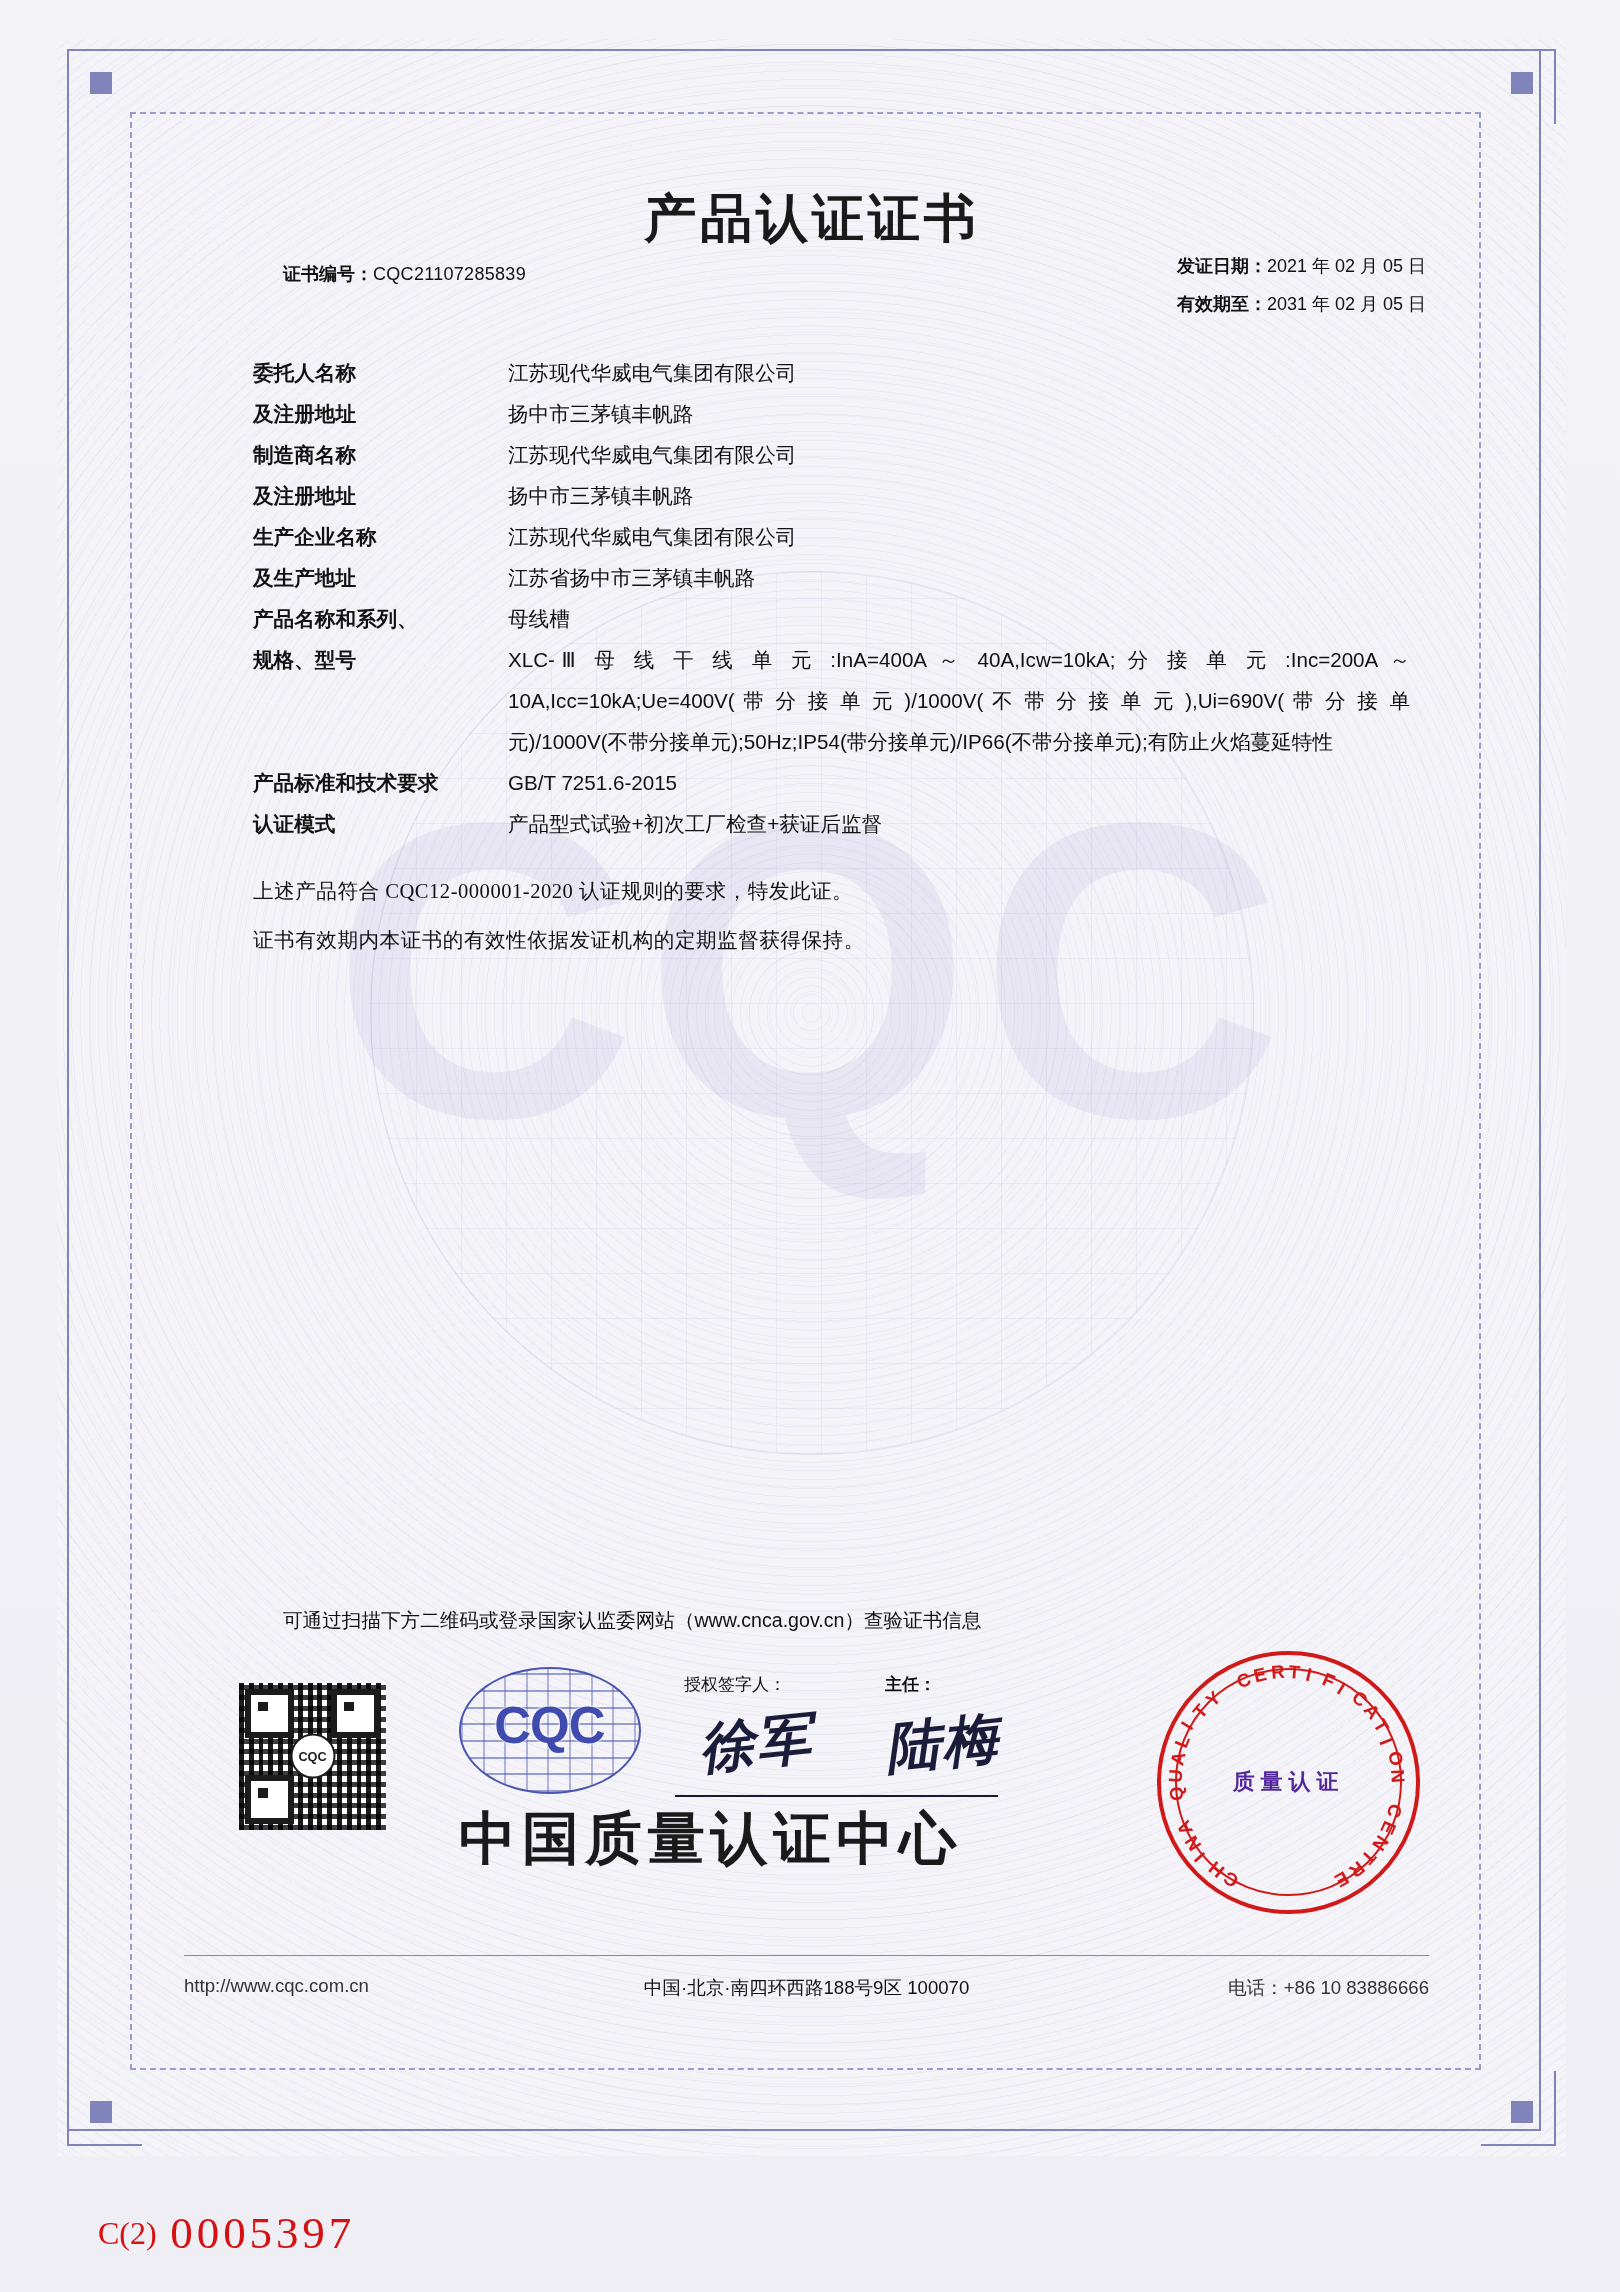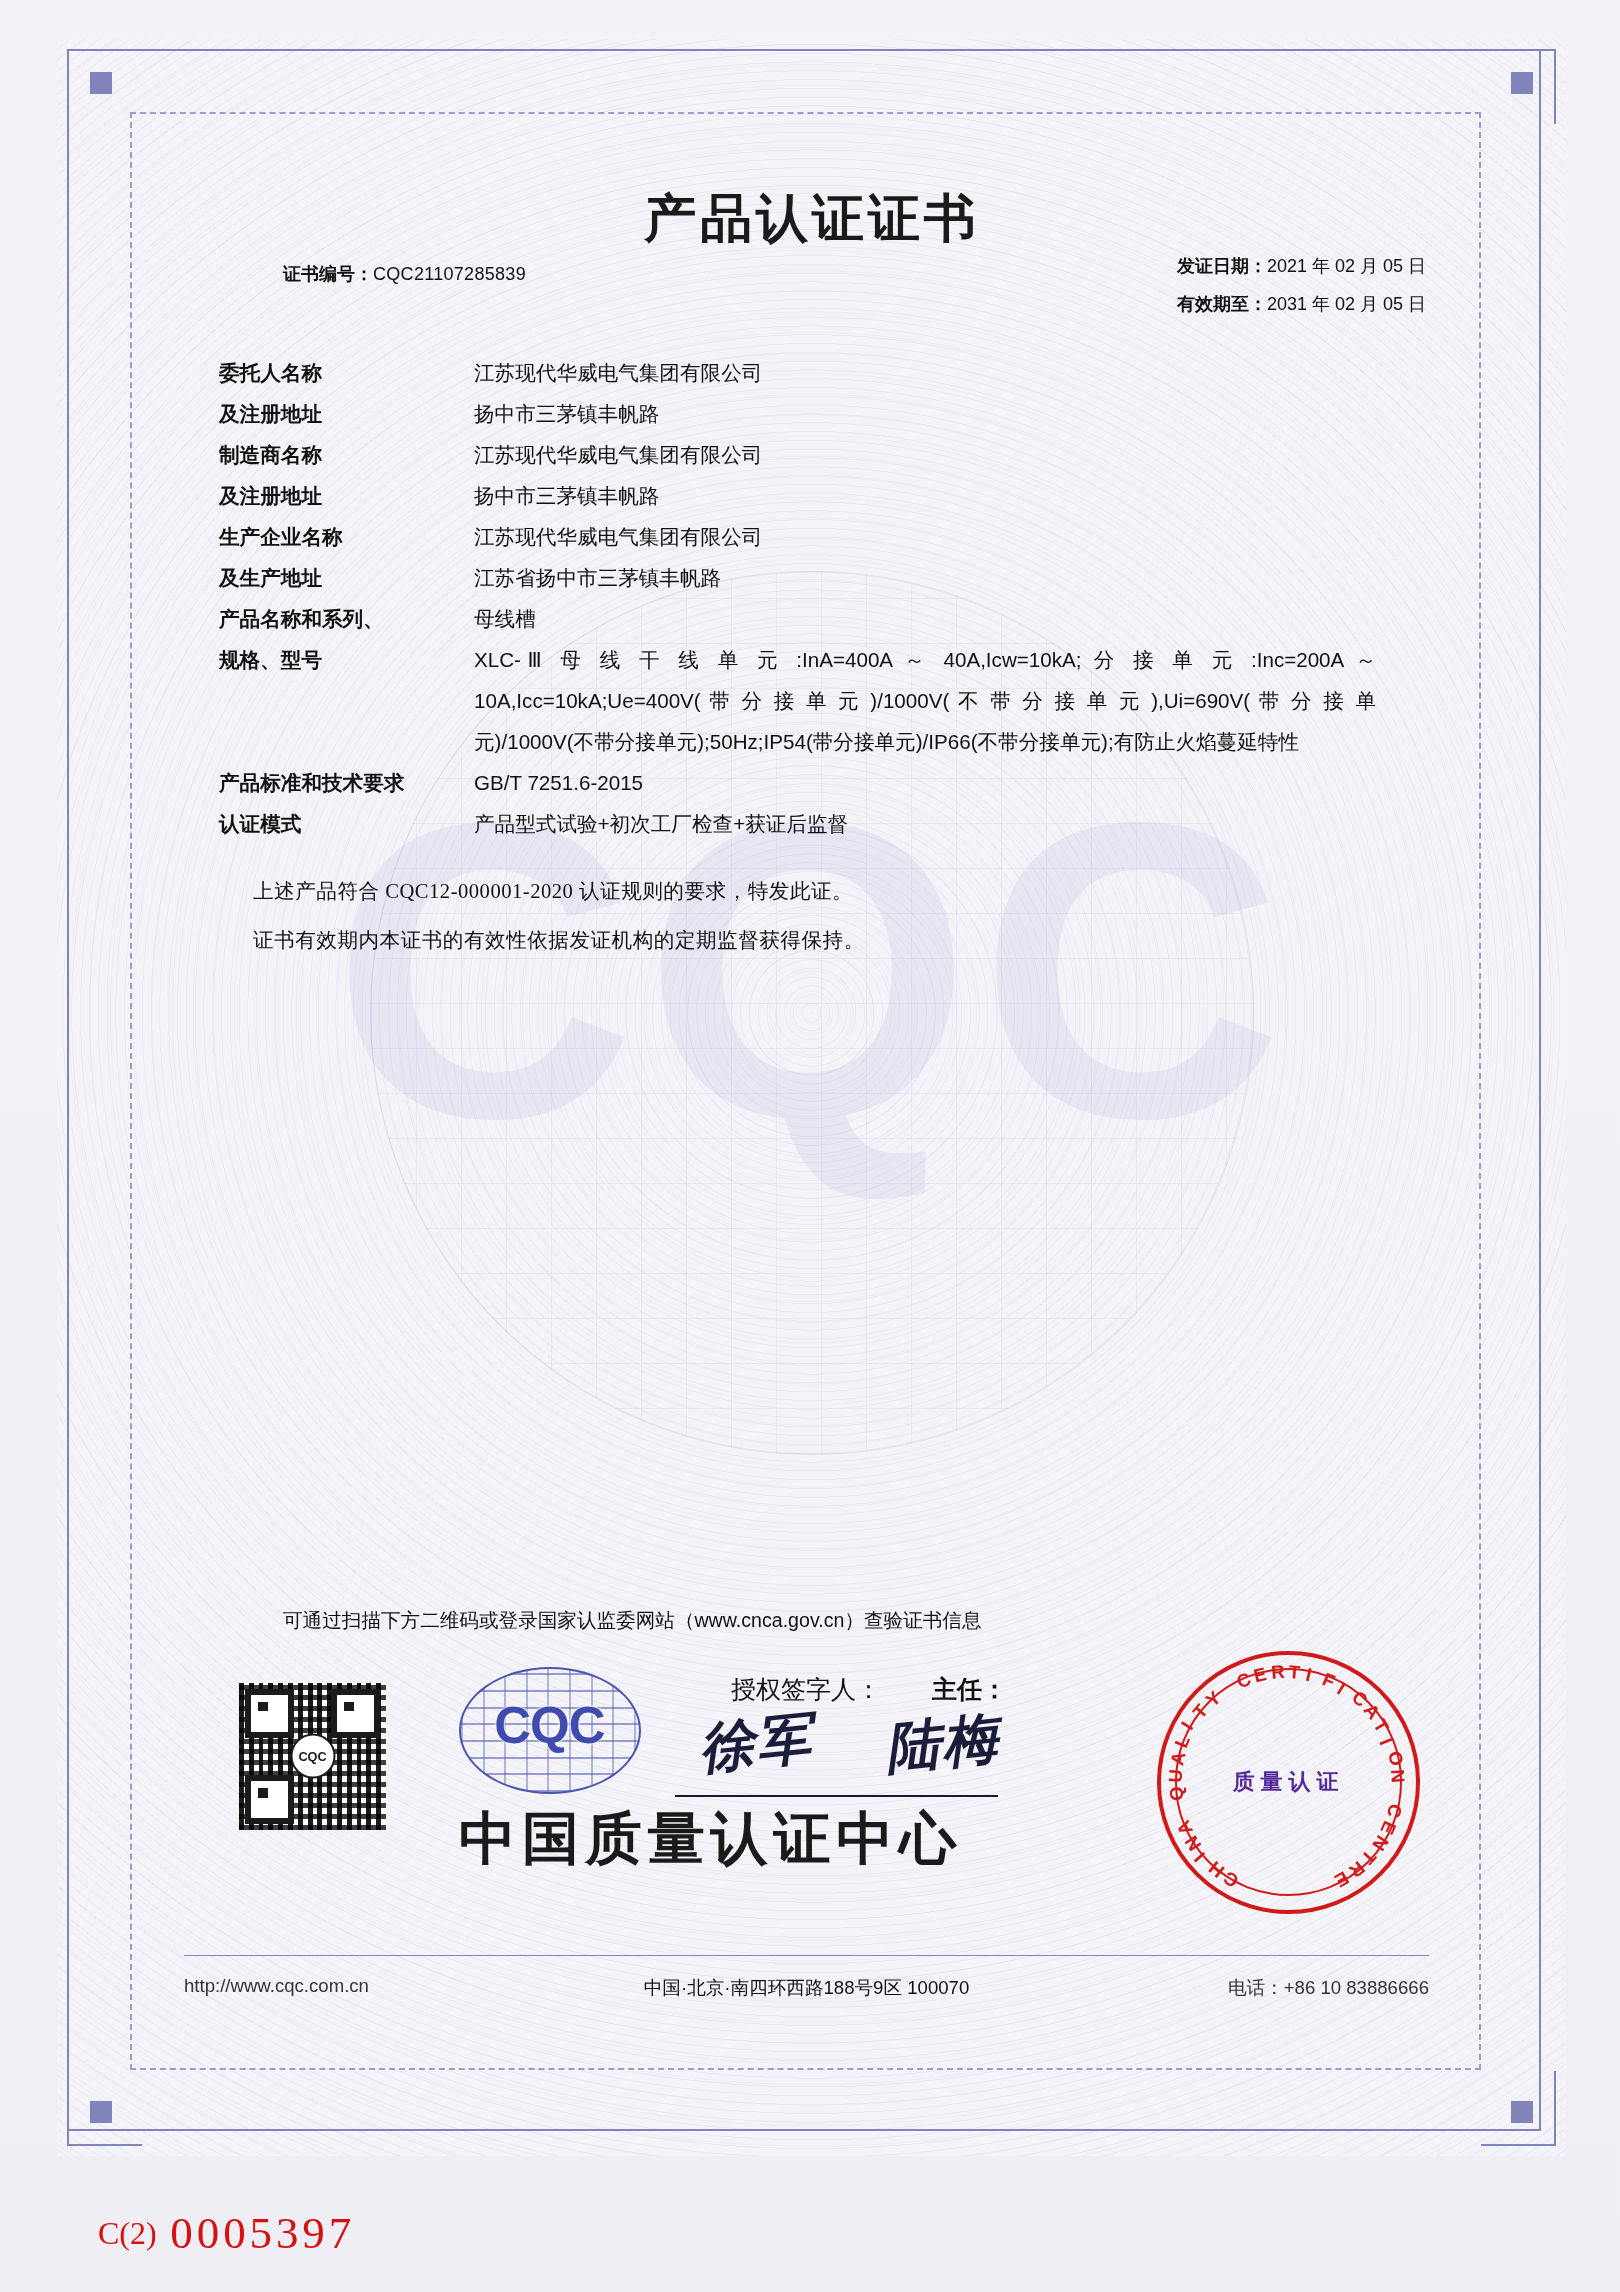--- a/index.html
+++ b/index.html
@@ -138,21 +138,21 @@
   .dates {
     position: absolute;
     right: 33px; top: 0;
     text-align: left;
   }
   .dates div { margin-bottom: 13.7px; color: #111; }
   .dates b { font-weight: bold; }
 
   table.fields {
     margin-top: 13.7px;
-    margin-left: 54px;
+    margin-left: 88px;
     width: 1157px;
     border-collapse: collapse;
     font-size: 20.6px;
   }
   table.fields td {
     vertical-align: top;
     padding: 0 0 0 0;
     color: #111;
   }
   td.label {
@@ -271,23 +271,22 @@
     font-size: 57px;
     font-weight: bold;
     letter-spacing: 5.9px;
     color: #1a1a1a;
     white-space: nowrap;
   }
 
   .sig-labels {
     position: absolute;
     left: 519px; top: 27.4px;
-    font-size: 25px;
+    font-size: 17px;
     color: #111;
-    margin-left: 47px;
   }
   .sig-labels .l2 { position: absolute; left: 201px; top: 0; white-space: nowrap; font-weight: bold; }
 
   .sig-hand {
     position: absolute;
     top: 61px;
     font-family: "Liberation Serif", serif;
     font-style: italic;
     font-weight: bold;
     color: #1b1b3a;

